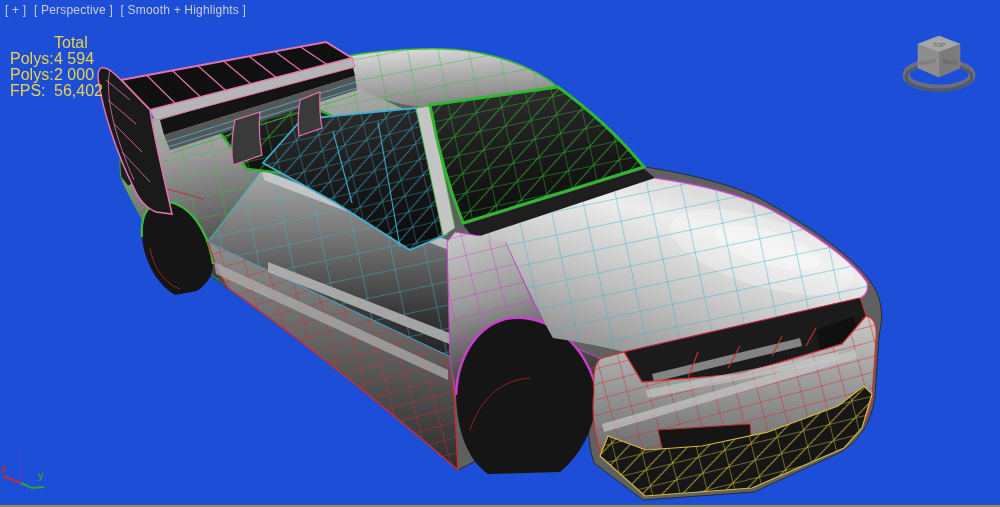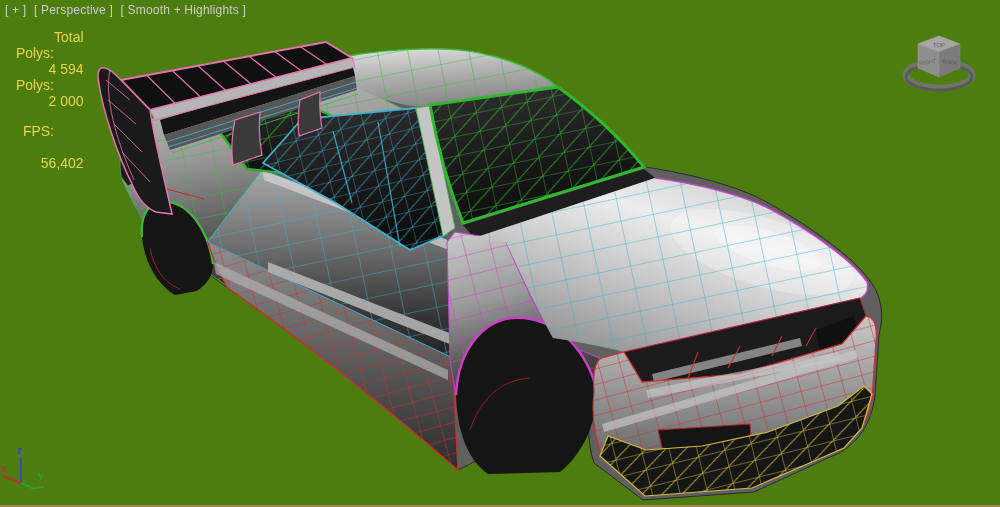--- a/index.html
+++ b/index.html
@@ -1,32 +1,32 @@
 <!DOCTYPE html>
 <html><head>
 <meta charset="utf-8">
 <style>
   html,body{margin:0;padding:0;background:#222;}
   .viewport{
     position:relative;width:1000px;height:507px;overflow:hidden;
-    background:#4d7c0f;font-family:"Liberation Sans",sans-serif;
+    background:#1d4ed8;font-family:"Liberation Sans",sans-serif;
   }
   .vp-label{
     position:absolute;top:3px;left:5px;color:#cdcdcd;font-size:12px;
     letter-spacing:.2px;white-space:nowrap;z-index:5;
   }
   .vp-label span{margin-right:4px;cursor:default;}
   .stats{
-    position:absolute;top:29px;left:10px;color:#e8d44a;font-size:14px;
-    line-height:16px;z-index:5;text-align:right;
-  }
-  .stats .srow{display:flex;flex-direction:column;}
+    position:absolute;top:35px;left:10px;color:#e8d44a;font-size:16px;
+    line-height:16px;z-index:5;
+  }
+  .stats .srow{display:flex;}
   .stats .slabel{width:44px;}
   .stats .shead{margin-left:44px;}
-  .stats .fps{margin-top:14px;gap:16px;}
+  .stats .fps{}
   .scene-svg{position:absolute;top:0;left:0;z-index:1;}
   .viewcube-svg{position:absolute;top:22px;right:16px;z-index:4;}
   .active-border{
     position:absolute;left:0;right:0;bottom:0;height:2px;
     background:#9a8a52;z-index:6;
   }
 </style>
 </head>
 <body>
 

